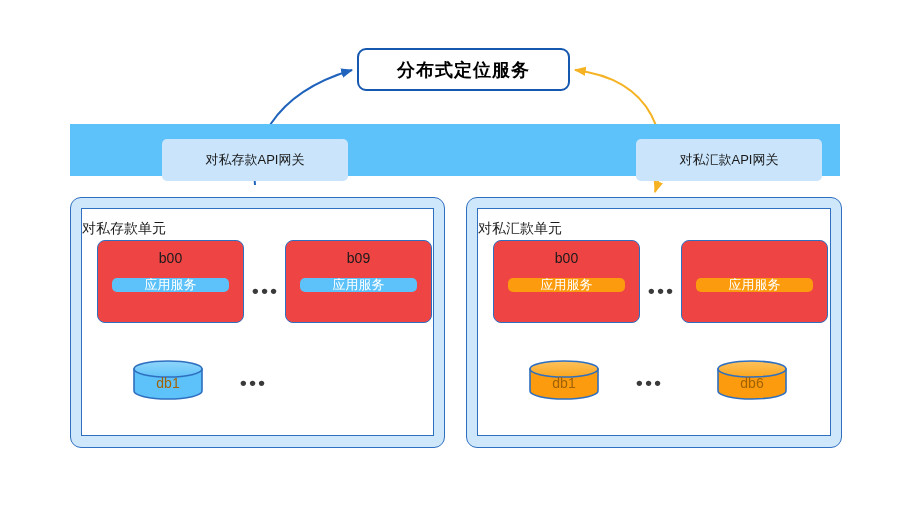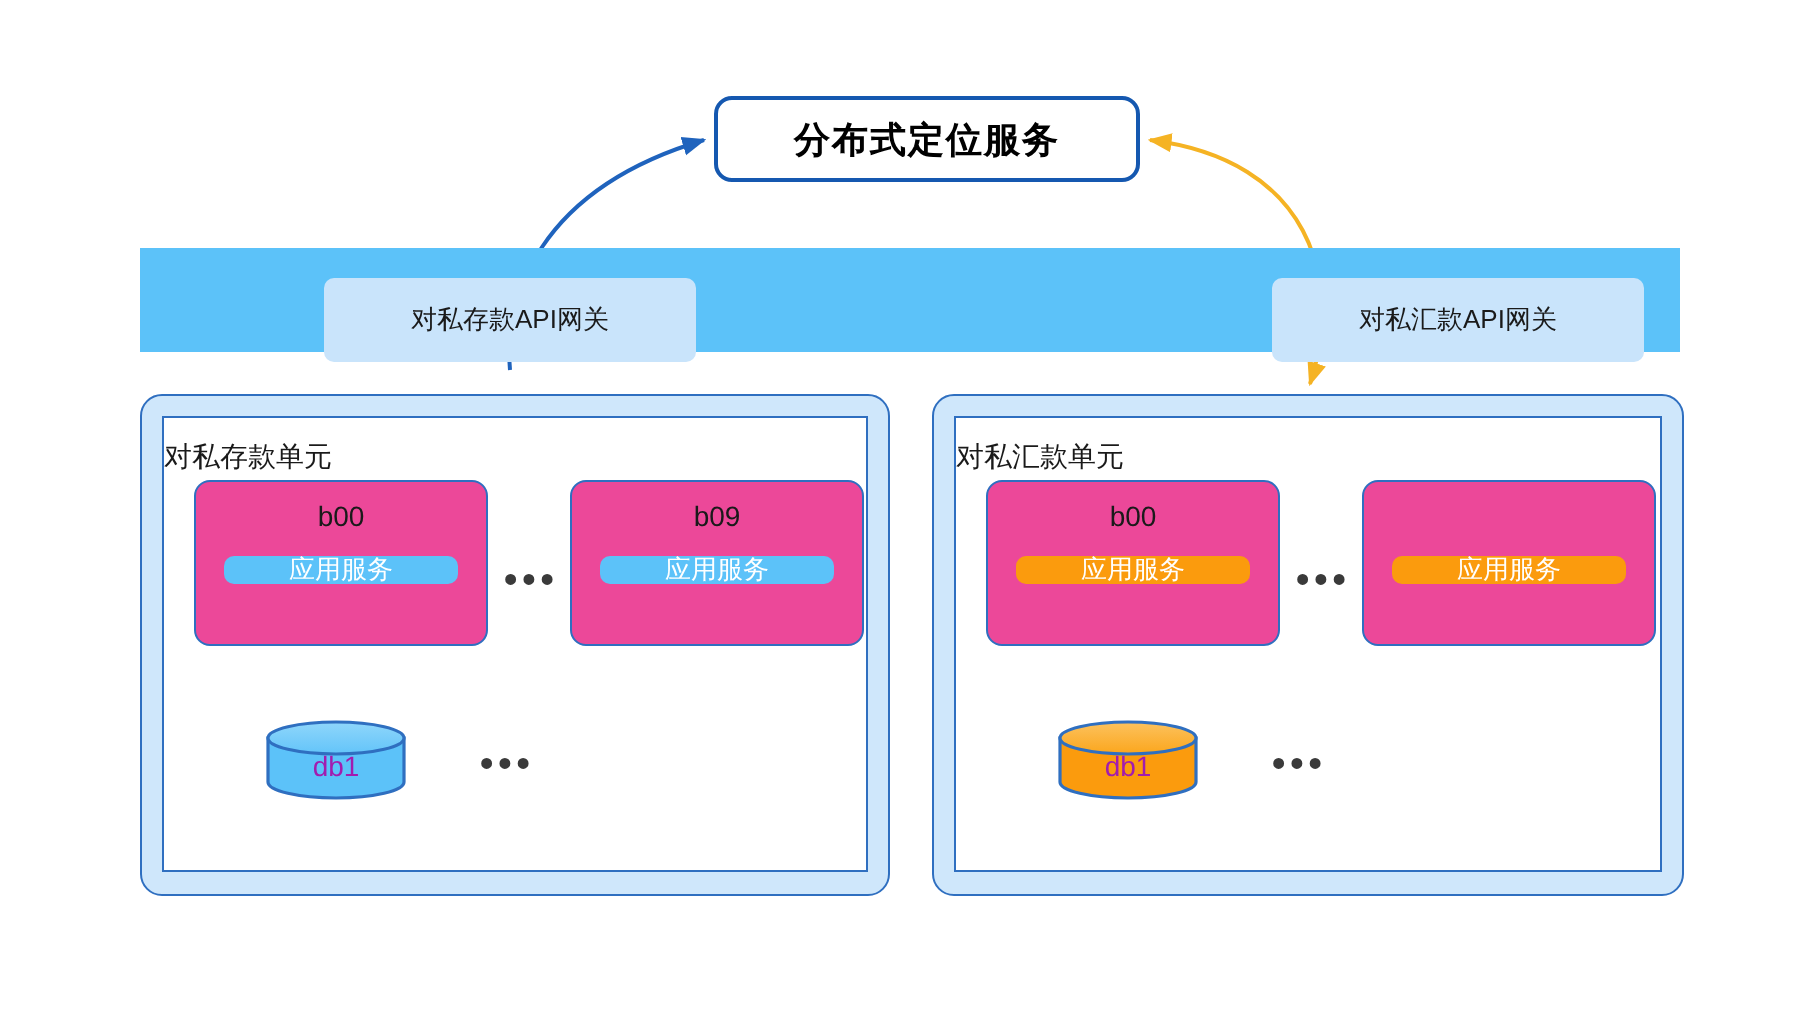--- a/index.html
+++ b/index.html
@@ -113,21 +113,21 @@
     font-size: 14px;
     color: #1a1a1a;
   }
 
   
   .node-box {
     position: absolute;
     top: 240px;
     width: 147px;
     height: 83px;
-    background: #ec4899;
+    background: #ef4444;
     border: 1.6px solid #2f6fc0;
     border-radius: 8px;
     box-sizing: border-box;
   }
   .node-box .node-label {
     position: absolute;
     top: 9px;
     left: 0; right: 0;
     text-align: center;
     font-size: 14px;
@@ -178,21 +178,21 @@
     width: 72px;
     height: 40px;
   }
   .db svg { display: block; }
   .db .db-label {
     position: absolute;
     left: 0; right: 0;
     top: 15px;
     text-align: center;
     font-size: 14px;
-    color: #a21caf;
+    color: #a16207;
   }
   #db-l0 { left: 132px; }
   #db-l1 { left: 320px; }
   #db-r0 { left: 528px; }
   #db-r1 { left: 716px; }
 </style>
 </head>
 <body>
 
 <div id="canvas">
@@ -300,16 +300,23 @@
   <div class="dots" id="dots-node-right">•••</div>
 
   <div class="db" id="db-r0">
     <svg width="72" height="40" viewBox="0 0 72 40">
       <path d="M 2 9 L 2 31 A 34 8 0 0 0 70 31 L 70 9 Z" fill="#fb9b0d" stroke="#2f6fc0" stroke-width="1.6"></path>
       <ellipse cx="36" cy="9" rx="34" ry="8" fill="url(#db-orange-top)" stroke="#2f6fc0" stroke-width="1.6"></ellipse>
     </svg>
     <div class="db-label">db1</div>
   </div>
 
+  <div class="db" id="db-r1">
+    <svg width="72" height="40" viewBox="0 0 72 40">
+      <path d="M 2 9 L 2 31 A 34 8 0 0 0 70 31 L 70 9 Z" fill="#fb9b0d" stroke="#2f6fc0" stroke-width="1.6"></path>
+      <ellipse cx="36" cy="9" rx="34" ry="8" fill="url(#db-orange-top)" stroke="#2f6fc0" stroke-width="1.6"></ellipse>
+    </svg>
+    <div class="db-label">db6</div>
+  </div>
 
   <div class="dots" id="dots-db-right">•••</div>
 
 </div>
 
 </body></html>

